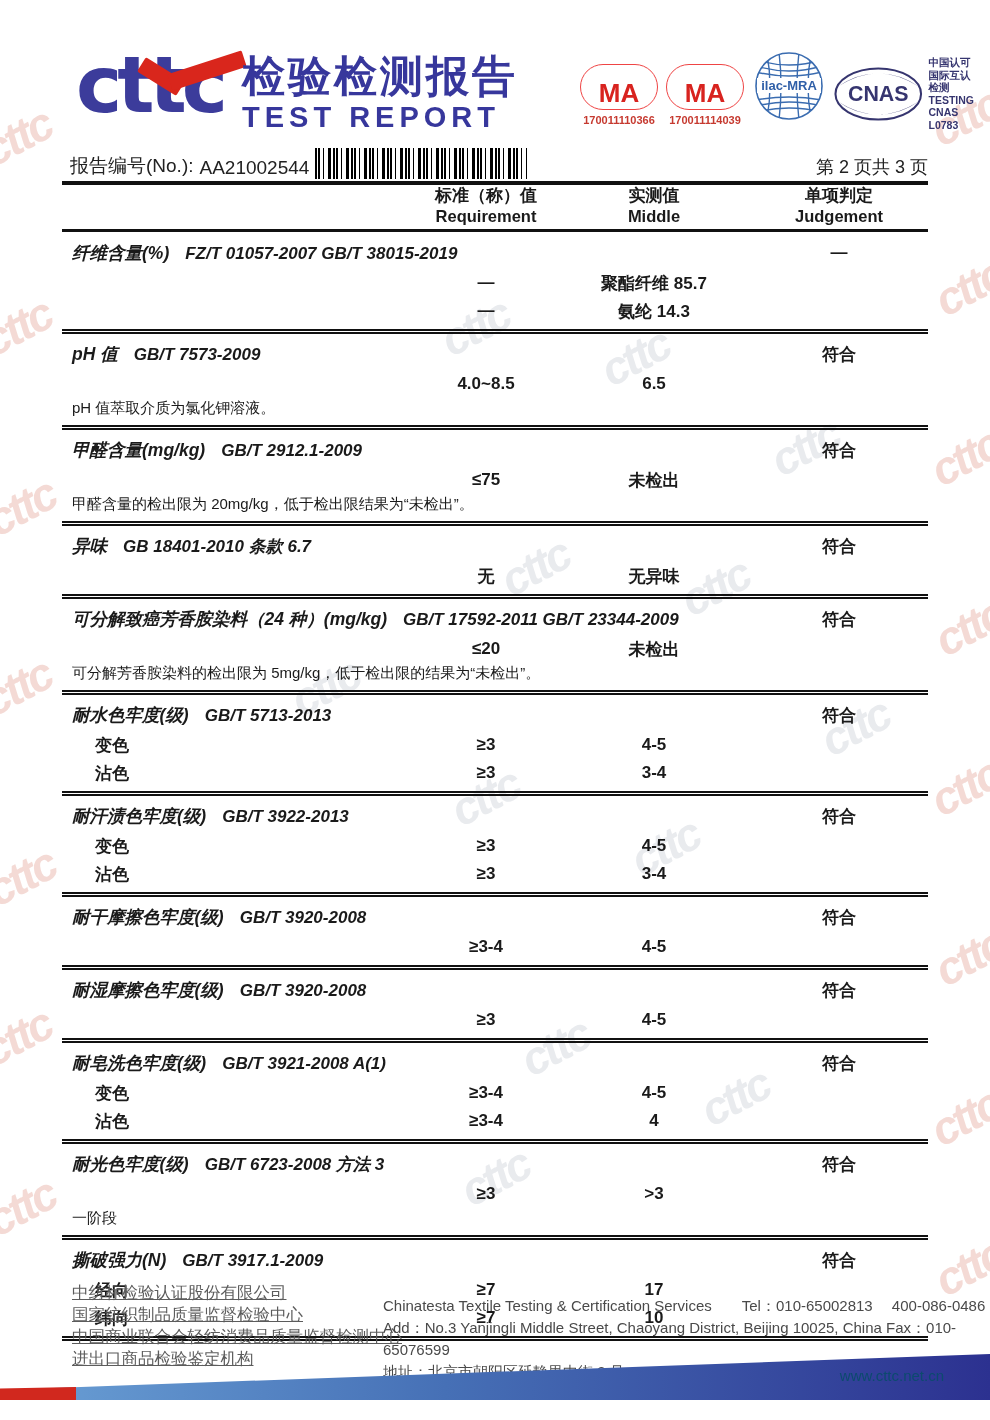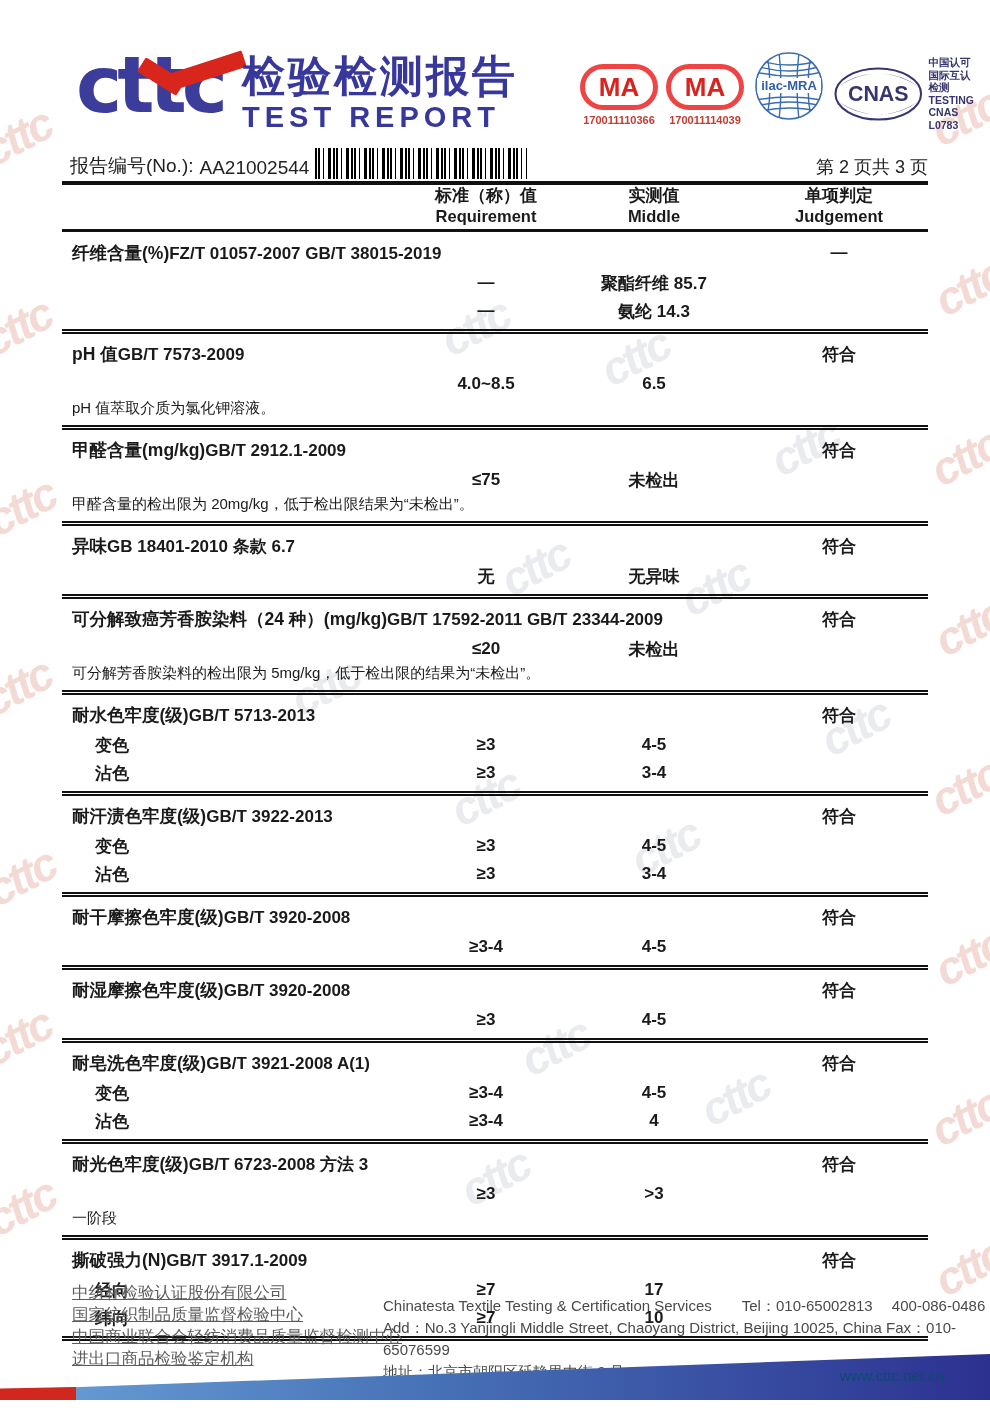--- a/index.html
+++ b/index.html
@@ -24,22 +24,22 @@
   }
   .check { position:absolute; left:56px; top:2px; width:120px; height:50px; }
   .check .s1 { position:absolute; left:6px; top:16px; width:46px; height:17px; background:#d9261c; transform:rotate(32deg); border-radius:2px; }
   .check .s2 { position:absolute; left:36px; top:10px; width:78px; height:17px; background:#d9261c; transform:rotate(-18deg); border-radius:2px; }
   .titleblock { position:absolute; left:242px; top:52px; z-index:2; }
   .title-cn { font-size:43px; font-weight:800; color:#37379c; letter-spacing:3px; line-height:48px; }
   .title-en { font-size:29px; font-weight:800; color:#37379c; letter-spacing:5px; line-height:34px; }
   
   .mark { position:absolute; z-index:2; text-align:center; }
   .cma1 { left:580px; top:64px; } .cma2 { left:666px; top:64px; }
-  .cma-box { width:78px; height:46px; border:5px solid #ef4444; border-radius:24px;
-    display:flex; align-items:center; justify-content:center; box-sizing:border-box; }
+  .cma-box { width:78px; height:46px; border:1px solid #ef4444; border-radius:24px;
+    display:flex; align-items:flex-end; justify-content:center; box-sizing:border-box; }
   .cma-box span { font-size:26px; font-weight:800; color:#d8231f; letter-spacing:0px; }
   .cma-no { font-size:11px; color:#c63a30; margin-top:4px; font-weight:600; }
   .ilac { left:753px; top:50px; }
   .cnas { left:833px; top:56px; display:flex; align-items:center; }
   .cnas-side { margin-left:5px; text-align:left; color:#36356f; font-size:10.5px; line-height:12.5px; font-weight:600; }
   
   .report-row { position:absolute; left:70px; top:148px; width:858px; display:flex; align-items:flex-end; z-index:2; font-size:19px; color:#222; }
   .report-no { margin-left:6px; }
   .barcode { margin-left:6px; width:212px; height:31px;
     background:repeating-linear-gradient(90deg,#000 0 2px,#fff 2px 3px,#000 3px 5px,#fff 5px 8px,#000 8px 9px,#fff 9px 13px,#000 13px 16px,#fff 16px 18px); }
@@ -50,21 +50,21 @@
   
   .grid { display:grid; grid-template-columns:324px 200px 136px 206px; }
   .colheaders { position:absolute; left:62px; top:186px; width:866px; z-index:2; }
   .colheaders .hc { text-align:center; font-size:17px; font-weight:600; line-height:20px; }
   .colheaders .hc .en { font-weight:600; font-size:16.5px; }
   .hc.judge { padding-left:28px; }
   
   .results { position:absolute; left:62px; top:235px; width:866px; z-index:2; }
   .section { padding:2px 0; }
   .trow { display:grid; grid-template-columns:660px 206px; align-items:center; min-height:32px; }
-  .t-left { display:flex; align-items:baseline; padding-left:10px; }
+  .t-left { display:flex; align-items:baseline; gap:16px; padding-left:10px;font-style:italic; }
   .t-name { font-size:17.5px; font-weight:700; }
   .t-method { font-size:17px; font-weight:600; }
   .t-judge { text-align:center; padding-left:28px; font-size:17px; font-weight:600; }
   .drow { min-height:28px; align-items:center; }
   .drow > div { font-size:17px; font-weight:600; }
   .c-label { padding-left:33px; }
   .c-req, .c-res { text-align:center; }
   .note { font-size:15px; padding:1px 0 3px 10px; font-weight:500; }
   .sep { height:5px; border-top:2px solid #111; border-bottom:2px solid #111; box-sizing:border-box; margin:2px 0; }
   

